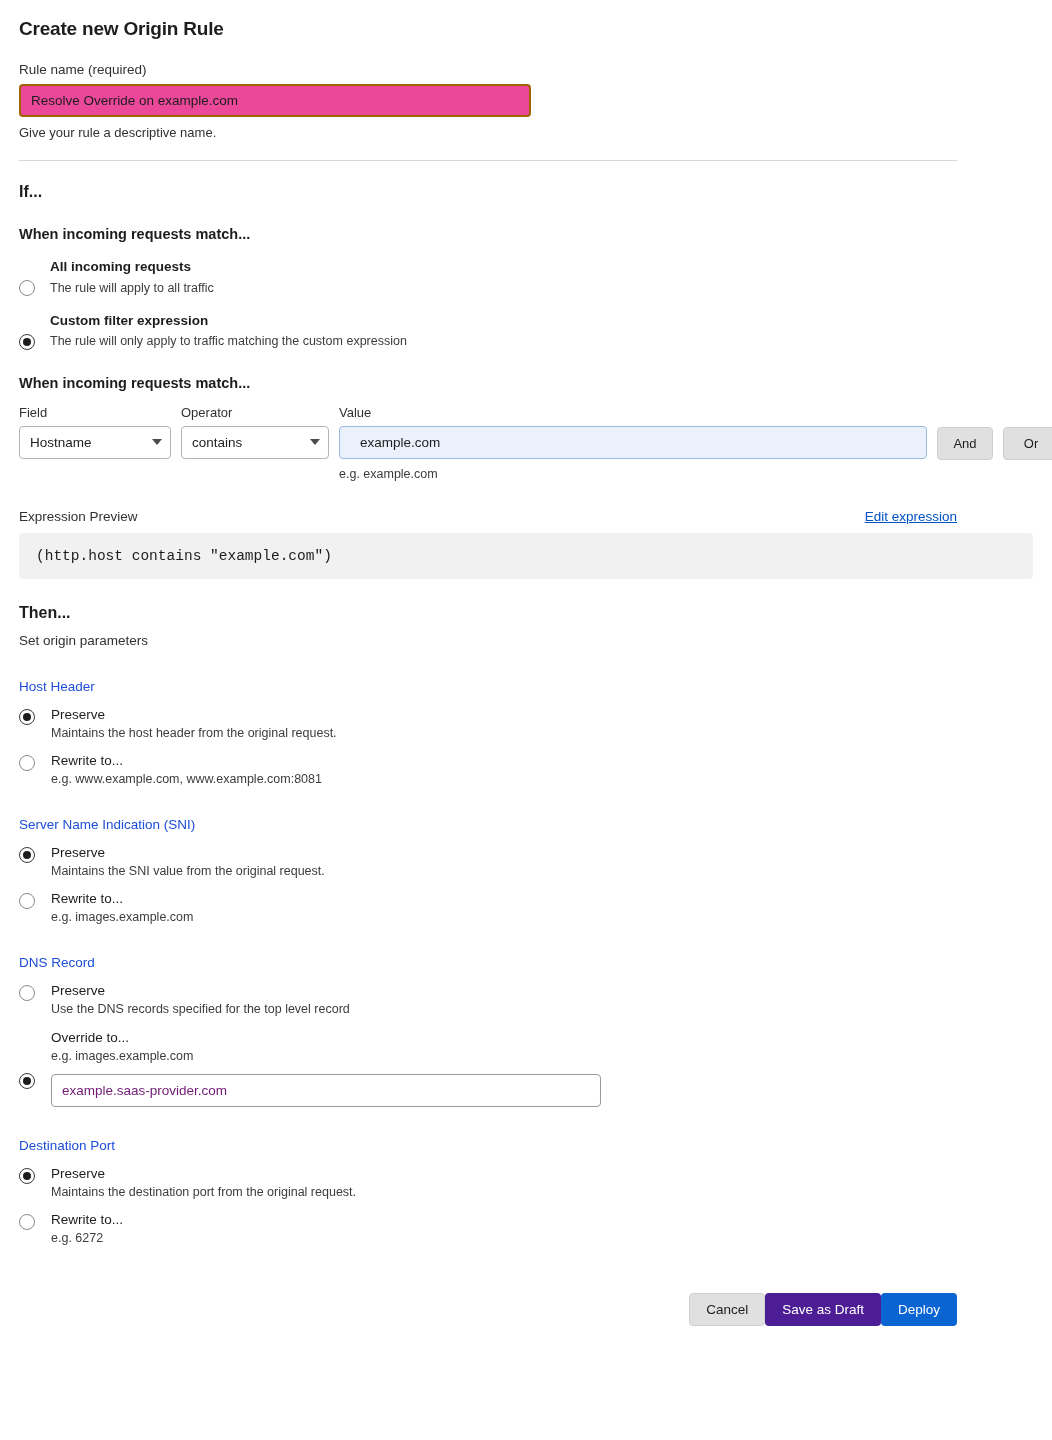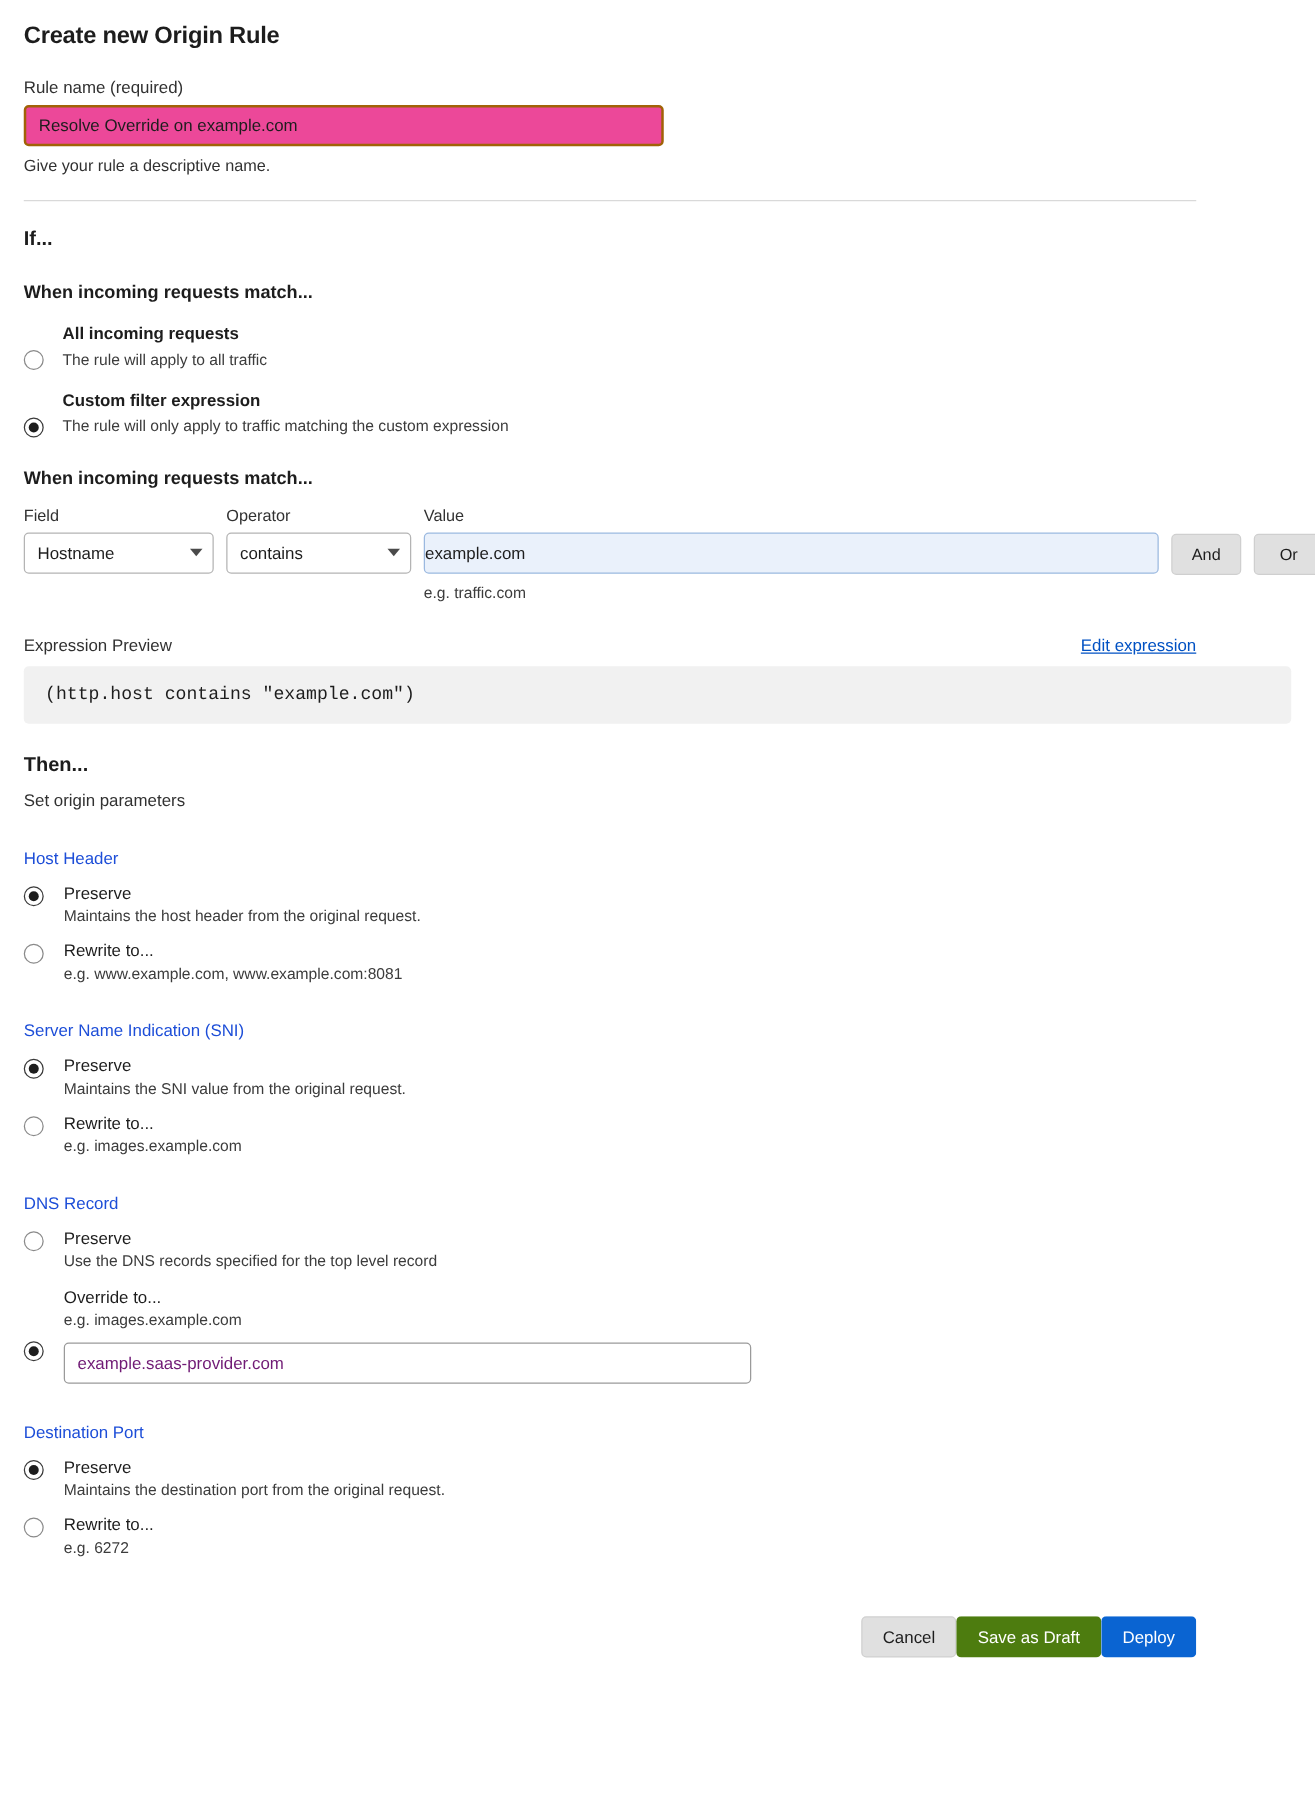--- a/index.html
+++ b/index.html
@@ -139,21 +139,21 @@
     top: 13px;
     width: 0; height: 0;
     border-left: 5px solid transparent;
     border-right: 5px solid transparent;
     border-top: 6px solid #4a4a4a;
     pointer-events: none;
   }
   .value-input {
     width: 588px;
     height: 33px;
-    padding: 4px 0;
+    padding: 4px 20px;
     font-size: 13.5px;
     font-family: "Liberation Sans", sans-serif;
     color: #1d1d1d;
     border: 1px solid #9bb9e0;
     border-radius: 4px;
     background: #eaf1fb;
     outline: none;
   }
   .value-hint {
     font-size: 12.5px;
@@ -262,21 +262,21 @@
     border-radius: 4px;
     border: 1px solid transparent;
     cursor: pointer;
   }
   .btn-cancel {
     background: #e0e0e0;
     border-color: #cfcfcf;
     color: #1d1d1d;
   }
   .btn-draft {
-    background: #4d7c0f;
+    background: #4c1d95;
     color: #fff;
   }
   .btn-deploy {
     background: #0a64d2;
     color: #fff;
   }
 </style>
 </head>
 <body>
 
@@ -328,21 +328,21 @@
         <select class="select select-op">
           <option>contains</option>
         </select>
         <span class="caret"></span>
       </div>
     </div>
 
     <div>
       <div class="cond-col-label">Value</div>
       <input class="value-input" value="example.com" placeholder="Enter value" style="">
-      <div class="value-hint">e.g. traffic.com</div>
+      <div class="value-hint">e.g. example.com</div>
     </div>
 
     <div style="padding-top:22px; display:flex; gap:10px;">
       <button class="logic-btn">And</button>
       <button class="logic-btn">Or</button>
     </div>
   </div>
 
   <div class="preview-head">
     <span class="preview-label">Expression Preview</span>

